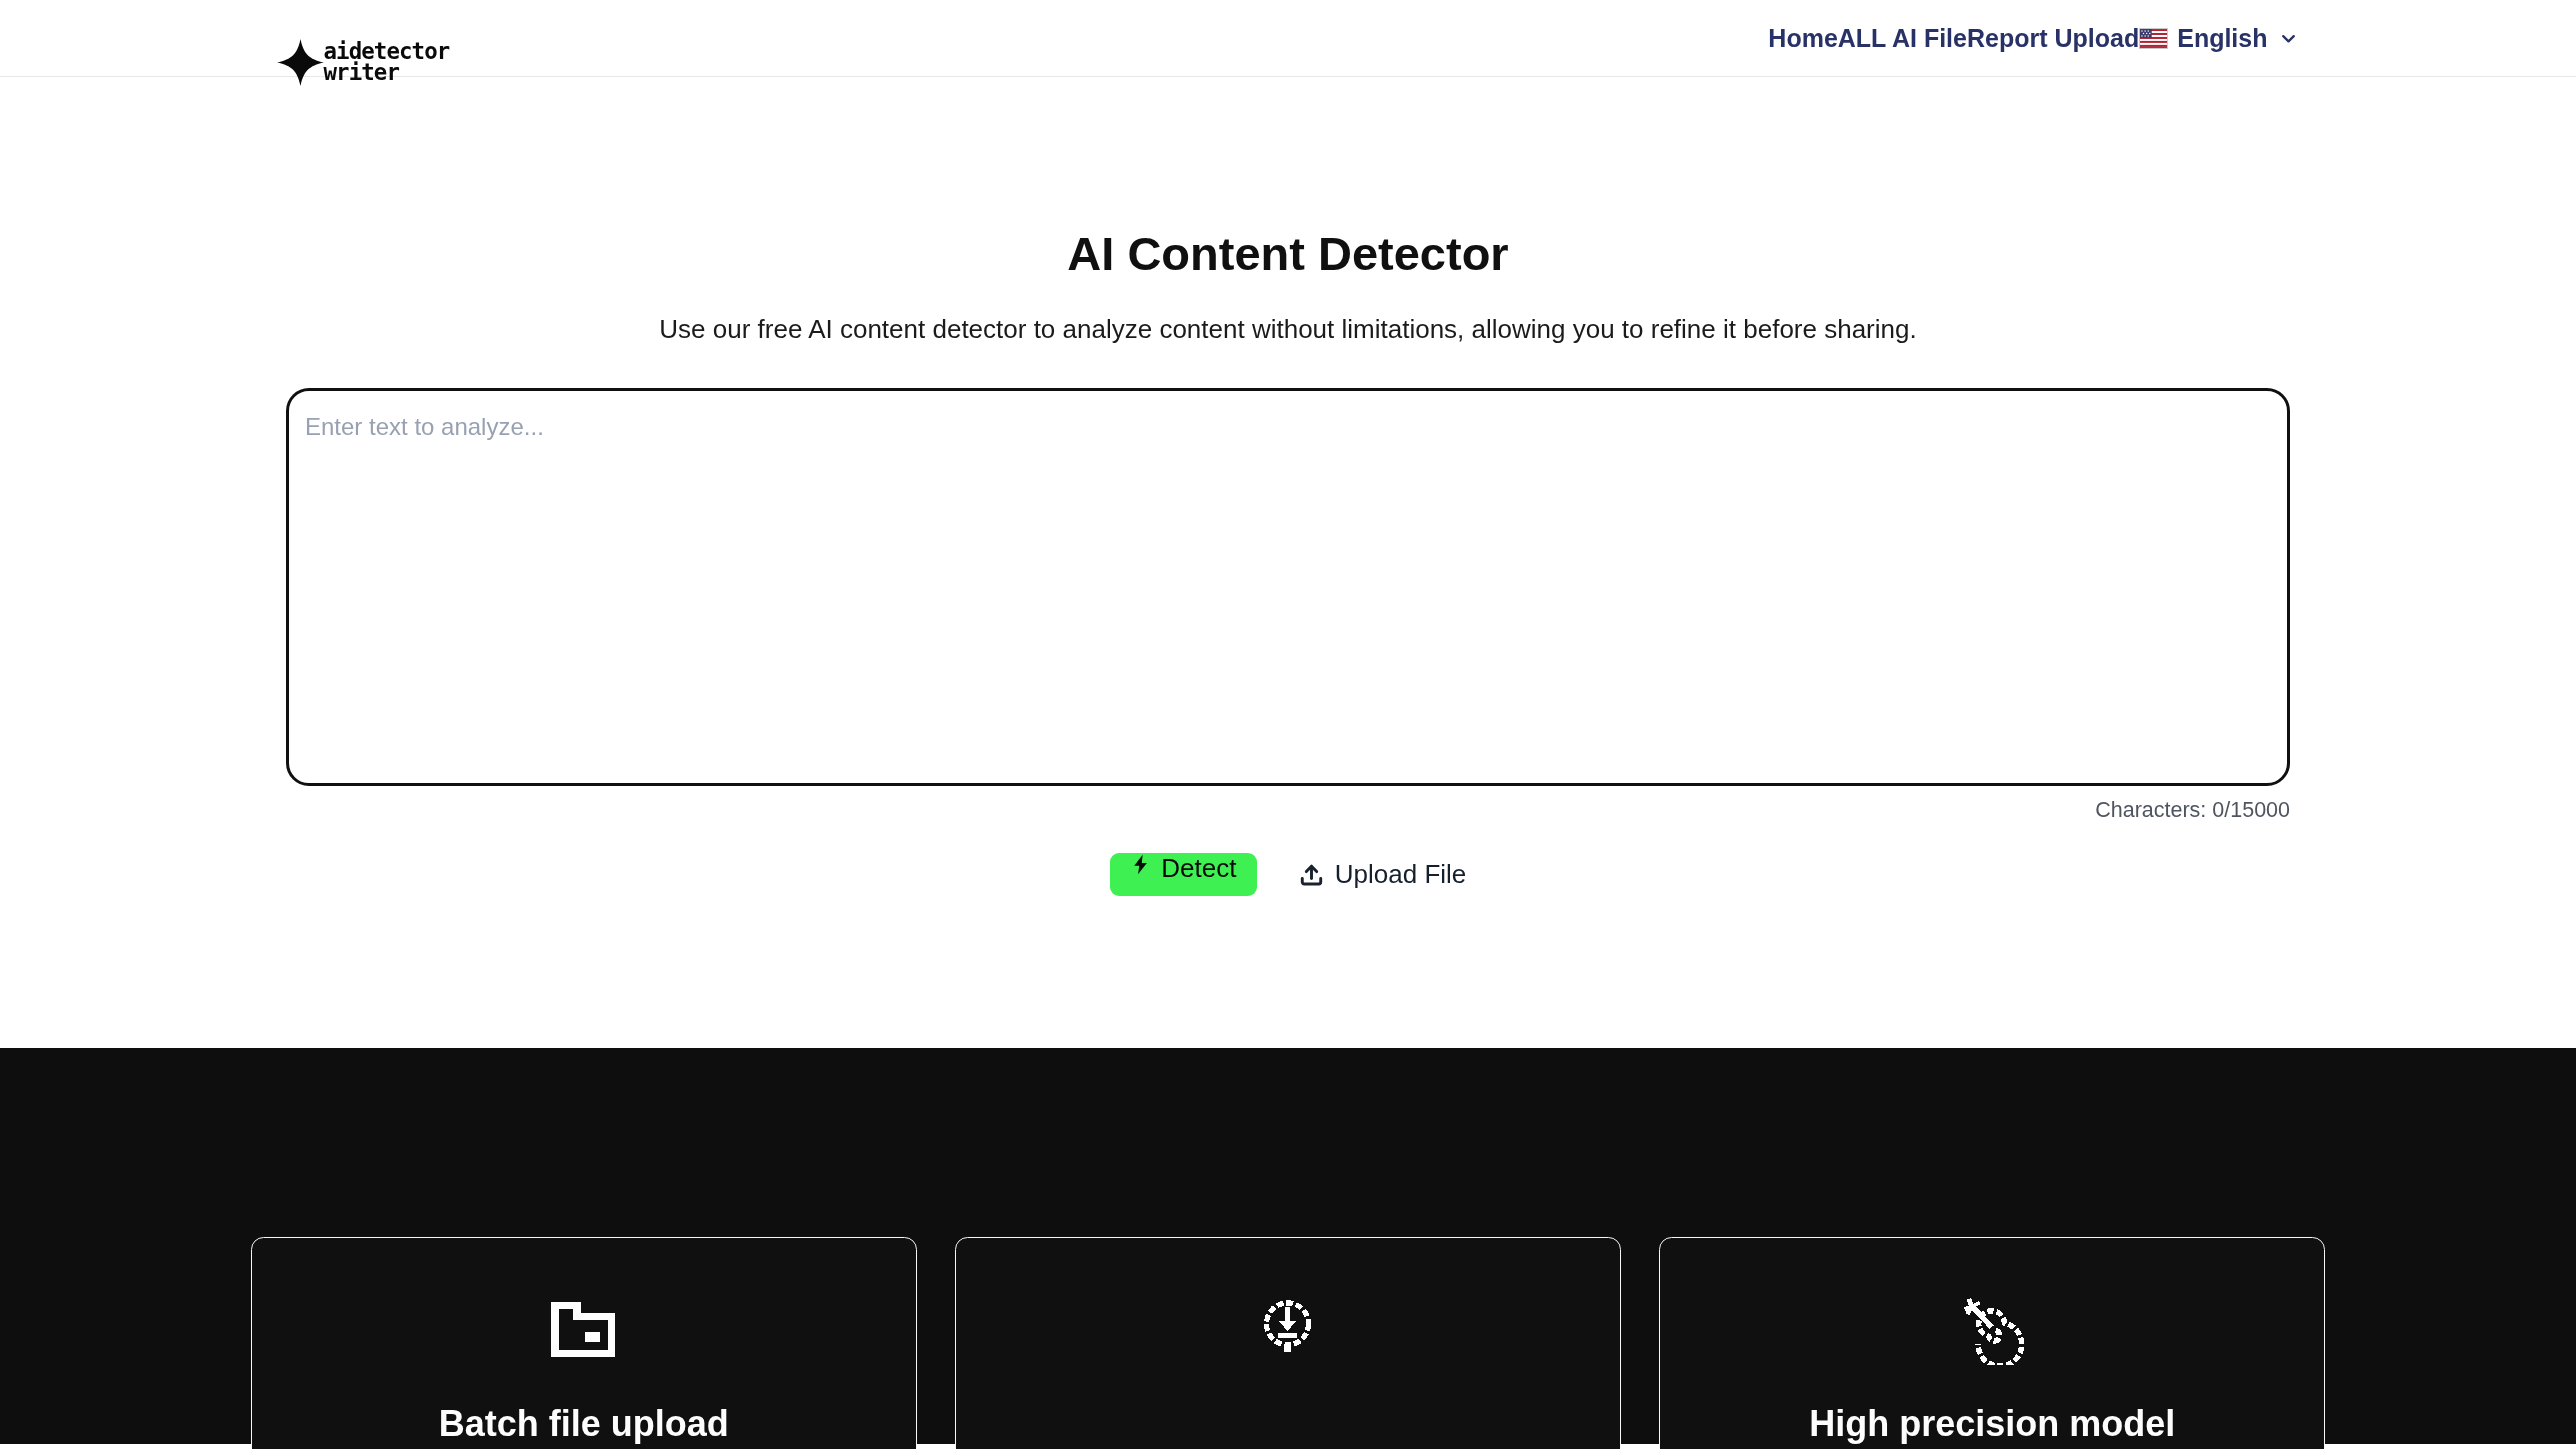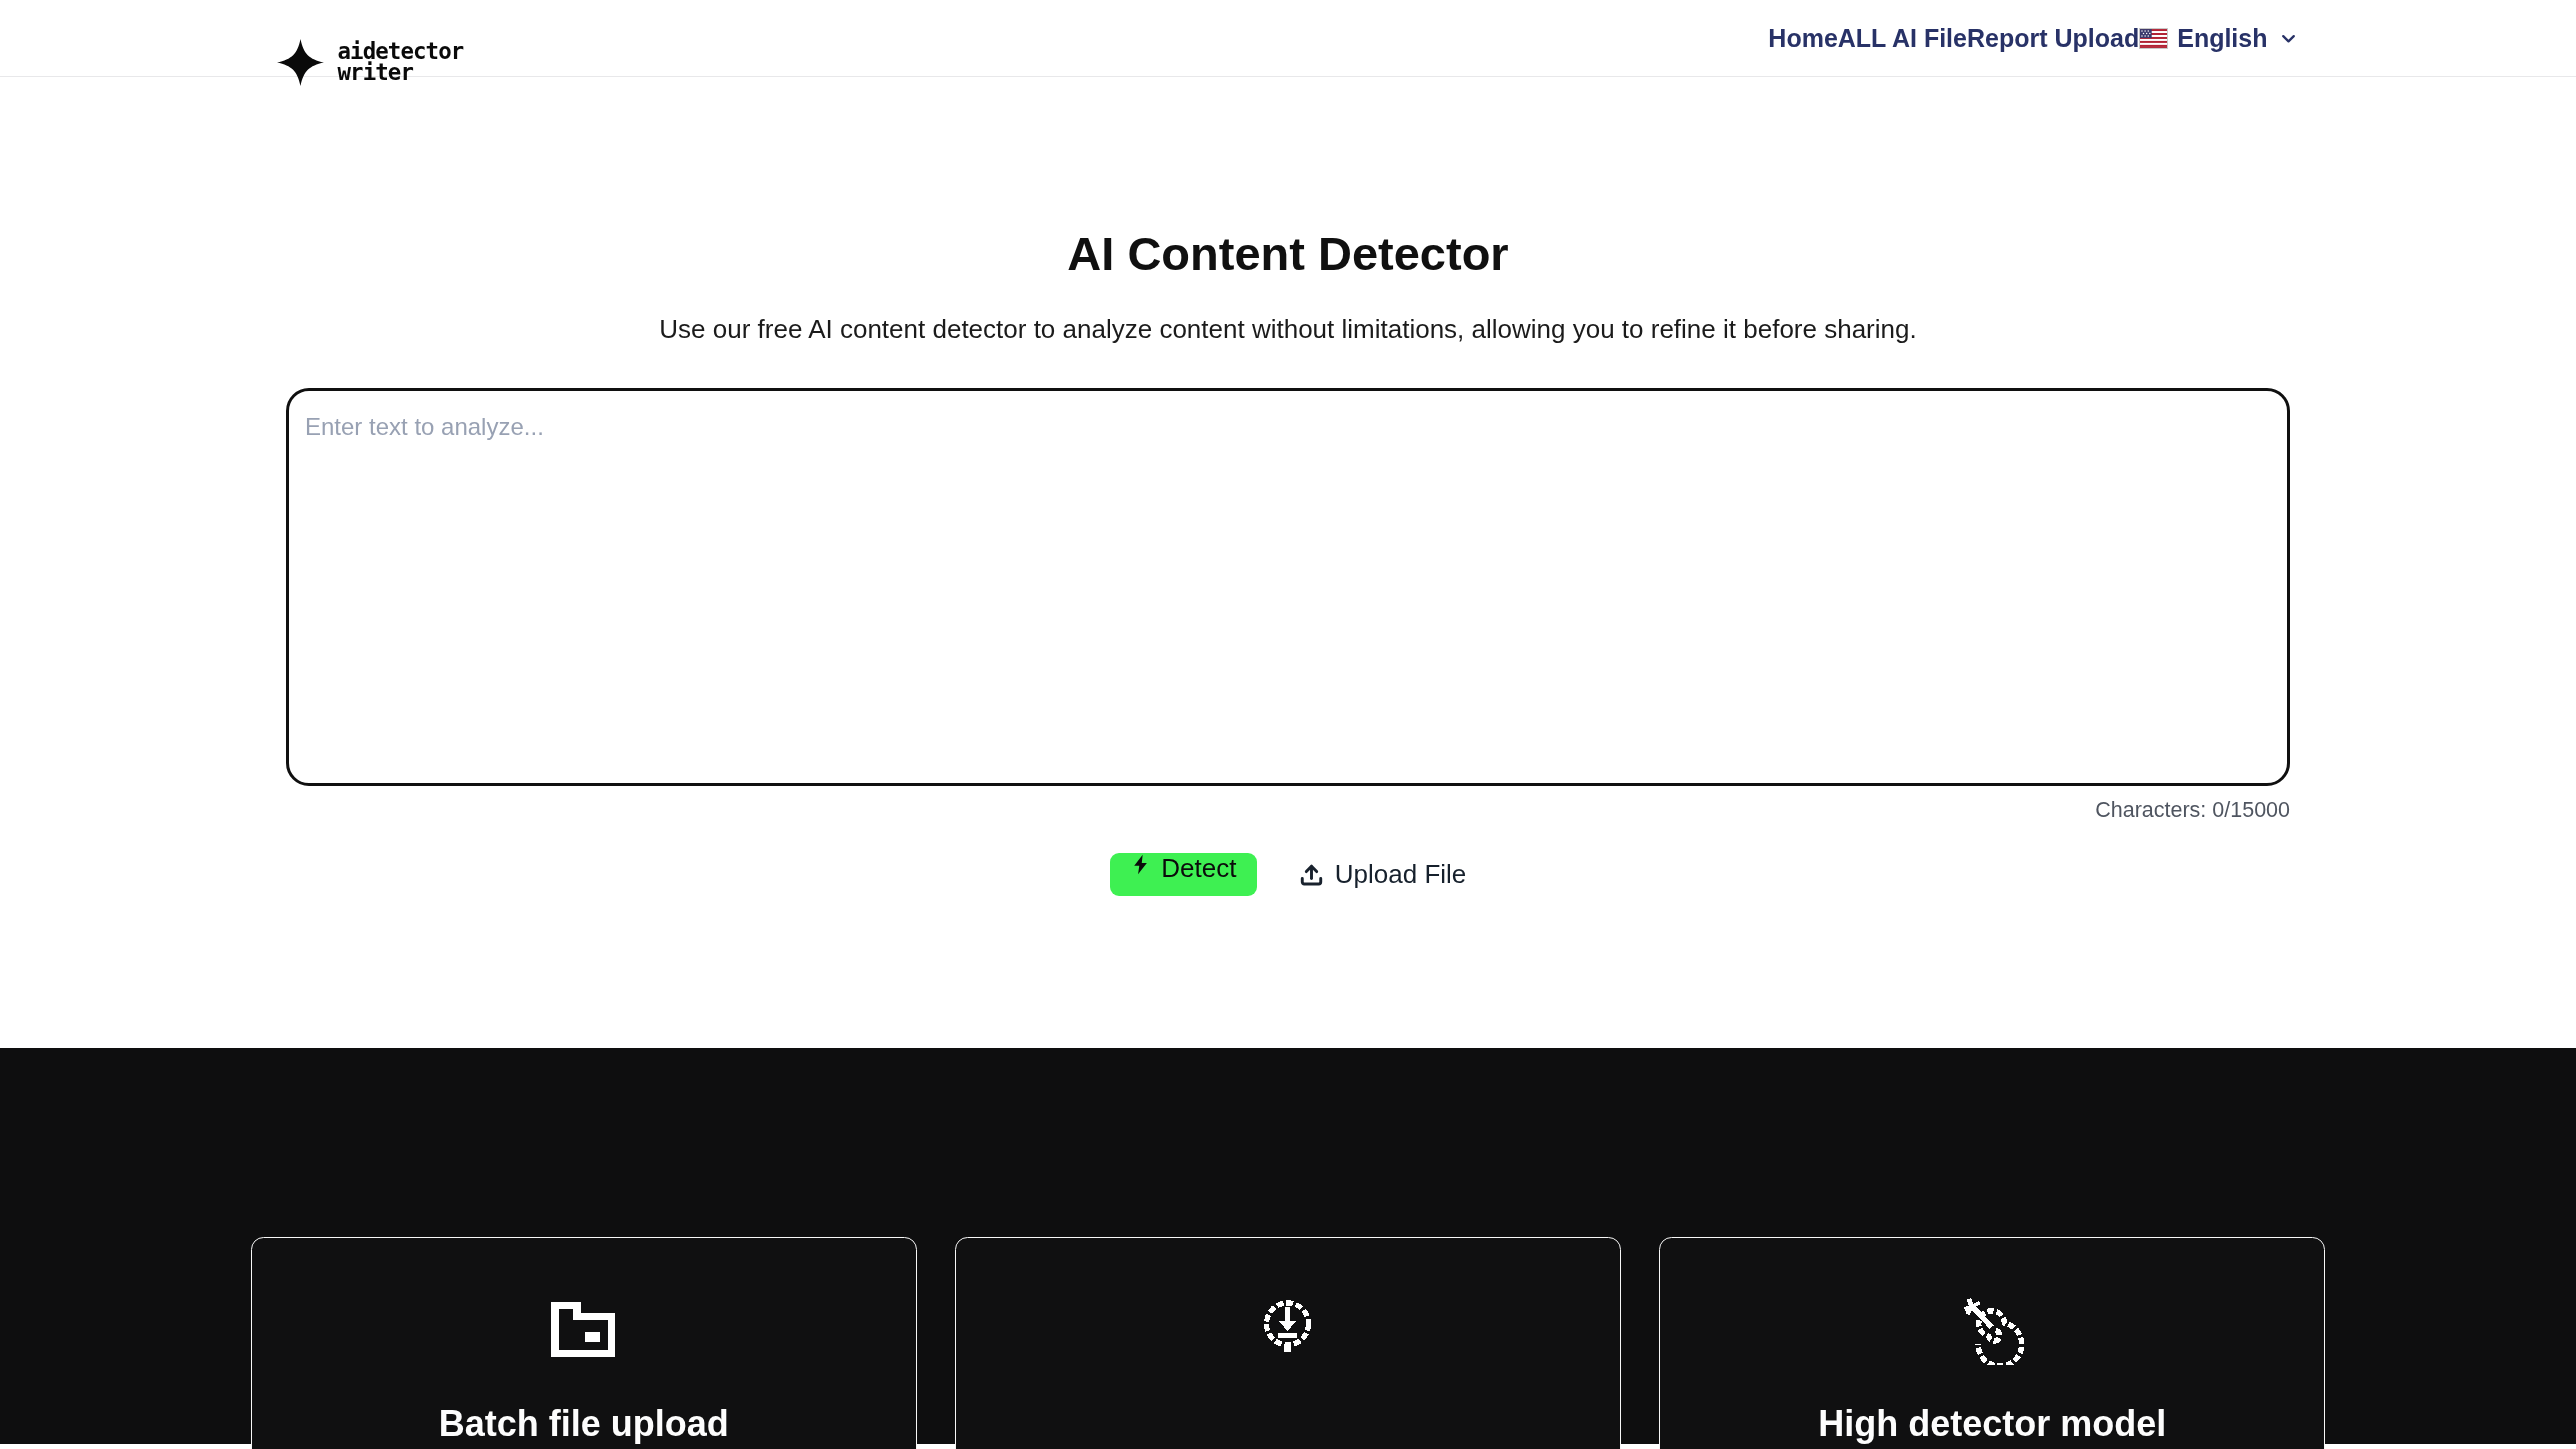--- a/index.html
+++ b/index.html
@@ -7,21 +7,21 @@
   body {
     width: 2576px; height: 1449px; overflow: hidden;
     background: #ffffff;
     font-family: "Liberation Sans", sans-serif;
     -webkit-font-smoothing: antialiased;
   }
 
   
   .header { height: 77px; background: #fff; border-bottom: 1.8px solid #e8e8ea; display: flex; align-items: center; }
   .header-inner { width: 2023px; margin: 0 auto; display: flex; align-items: center; justify-content: space-between; }
-  .logo { display: flex; align-items: center; gap: 14px; cursor: pointer; margin-top: 48px; }
+  .logo { display: flex; align-items: center; gap: 0; cursor: pointer; margin-top: 48px; }
   .logo-text { font-family: "DejaVu Sans Mono", monospace; font-weight: bold; font-size: 22.4px; line-height: 21.5px; color: #0a0a0a; letter-spacing: -0.9px; }
   .nav { display: flex; align-items: center; }
   .nav-link { font-size: 25px; font-weight: bold; color: #283267; text-decoration: none; cursor: pointer; }
   .lang { display: flex; align-items: center; gap: 9px; cursor: pointer; }
   .lang-label { font-size: 25px; font-weight: bold; color: #283267; }
   .flag { display: inline-block; border: 0.9px solid #c9c9c9; }
 
   
   .hero { width: 2004px; margin: 0 auto; text-align: center; padding-bottom: 152px; }
   .hero-title { margin: 150px 0 0 0; font-size: 47px; line-height: 54px; font-weight: bold; color: #101010; }
@@ -164,18 +164,18 @@
 
     <div class="card">
       <div class="card-icon">
         <svg width="77" height="77" viewBox="0 0 24 24" fill="none">
           <path d="M13 13.2 a1.7 1.7 0 1 1 -2.2 1.8 a4 4 0 1 1 4.9 -4.1 a6.8 6.8 0 1 1 -8.2 6.6" stroke="#ffffff" stroke-width="1.7" stroke-dasharray="2 0.9"></path>
           <path d="M5.6 5.8 L11.8 12.2" stroke="#ffffff" stroke-width="1.7"></path>
           <path d="M3.4 6.8 L5.6 5.8 L4.6 3.4" stroke="#ffffff" stroke-width="1.5" stroke-linejoin="round"></path>
           <path d="M4.2 8.2 L5.6 5.8 L8 4.6" stroke="#ffffff" stroke-width="1.2" stroke-linejoin="round"></path>
         </svg>
       </div>
-      <h3 class="card-title">High detector model</h3>
+      <h3 class="card-title">High precision model</h3>
     </div>
 
   </div>
 </div>
 
 
 </body></html>

